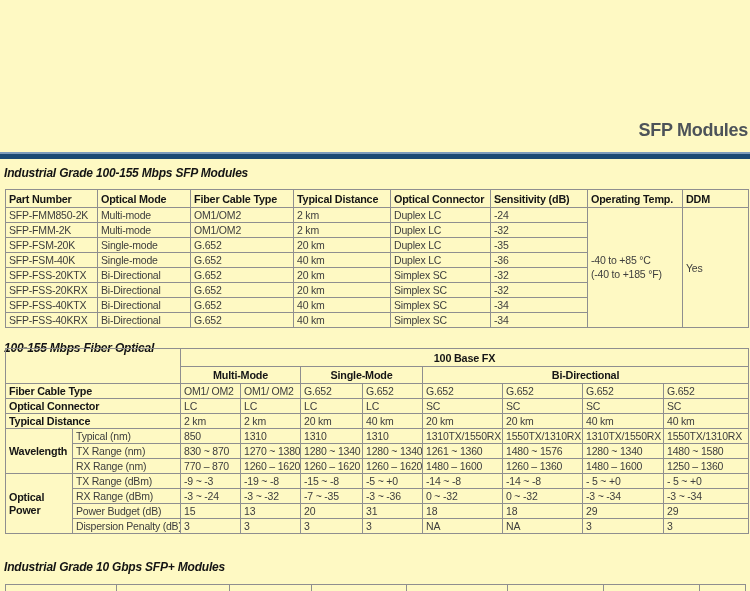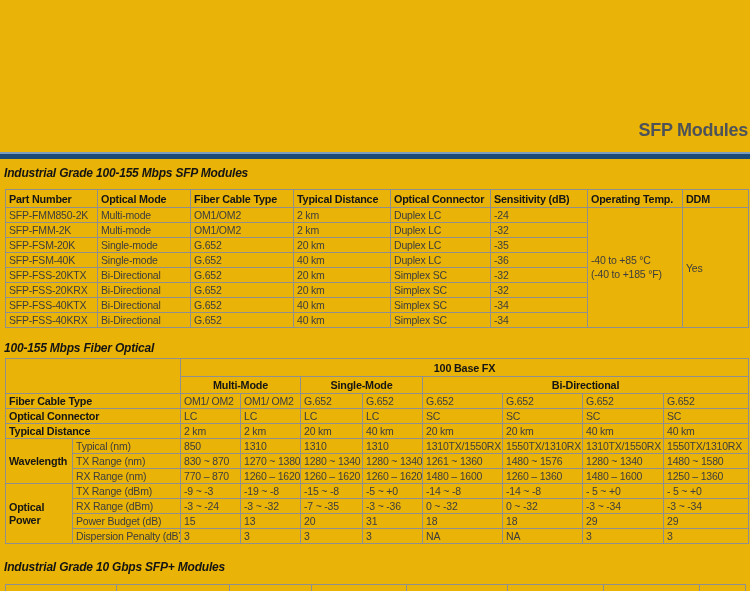--- a/index.html
+++ b/index.html
@@ -1,17 +1,17 @@
 <!DOCTYPE html>
 <html><head>
 <meta charset="utf-8">
 <style>
   html,body { margin:0; padding:0; background:#ffffff; }
   .page {
-    position:relative; width:750px; height:591px; background:#eab308;
+    position:relative; width:750px; height:591px; background:#fef9c3;
     font-family:"Liberation Sans", sans-serif; color:#3d3d3d; overflow:hidden;
   }
   .page-title {
     position:absolute; top:120px; right:2px;
     font-size:18px; font-weight:bold; color:#4d5359; letter-spacing:-0.3px;
   }
   .title-rule {
     position:absolute; top:152px; left:0; width:750px; height:7px;
     background:#1b4a74; border-top:2px solid #7d9cbb; box-sizing:border-box;
   }
@@ -29,21 +29,21 @@
   }
   td, th {
     border:1px solid #8f8f8f; padding:1px 3px; text-align:left;
     vertical-align:middle; white-space:nowrap; overflow:hidden;
     font-weight:normal; color:#3d3d3d;
   }
   th { font-weight:bold; color:#151515; font-size:10.8px; }
   .t1 { top:189px; }
   .t1 thead tr { height:18px; }
   .t1 tbody tr { height:15px;margin-left:7px; }
-  .t2 { top:358px;padding-left:48px; }
+  .t2 { top:348px;padding-left:48px; }
   .t2 .hr1 { height:18px; }
   .t2 .hr2 { height:17px; }
   .t2 tbody tr { height:15px; }
   .t2 .topblank { border-bottom:1px solid #8f8f8f; }
   .t2 .ctr { text-align:center; }
   .t2 .grp { white-space:normal; line-height:1.15; }
   .t3strip {
     position:absolute; top:584px; left:5px; width:741px; height:7px;
     border:1px solid #8f8f8f; border-bottom:none; box-sizing:border-box;
   }

